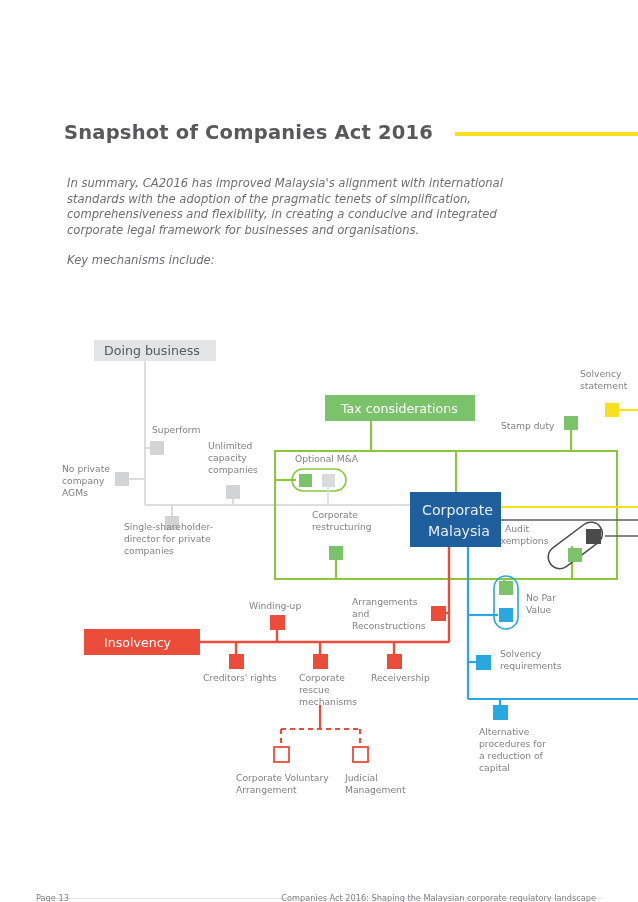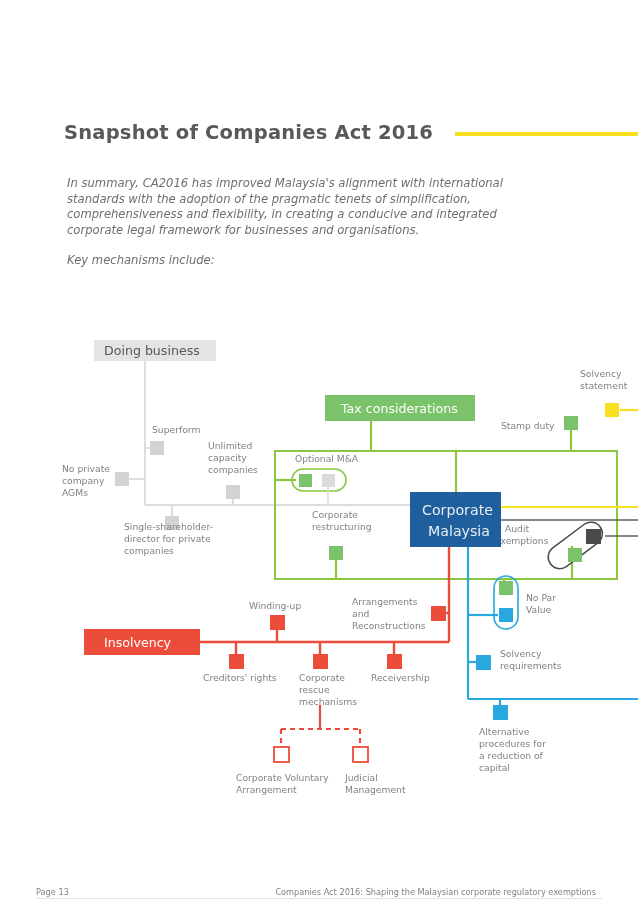--- a/index.html
+++ b/index.html
@@ -98,21 +98,22 @@
     height: 1px;
     background: #e3e3e3;
   }
   .footer {
     position: absolute;
     left: 36px;
     right: 36px;
     top: 842px;
     height: 16px;
     display: flex;
-    align-items: flex-start;
+    align-items: flex-end;
+    text-decoration: underline;
   }
   .footer-page {
     font-size: 8.2px;
     color: #808285;
     white-space: nowrap;
   }
   .footer-doc {
     font-size: 8.2px;
     color: #808285;
     white-space: nowrap;
@@ -293,16 +294,16 @@
         <text class="box-label-core" x="362" y="198">Corporate</text>
         <text class="box-label-core" x="368" y="219">Malaysia</text>
       </g>
 
     </svg>
   </div>
 
   <div class="footer-rule"></div>
   <div class="footer">
     <div class="footer-page">Page 13</div>
-    <div class="footer-doc">Companies Act 2016: Shaping the Malaysian corporate regulatory exemptions</div>
+    <div class="footer-doc">Companies Act 2016: Shaping the Malaysian corporate regulatory landscape</div>
   </div>
 
 </div>
 
 </body></html>

